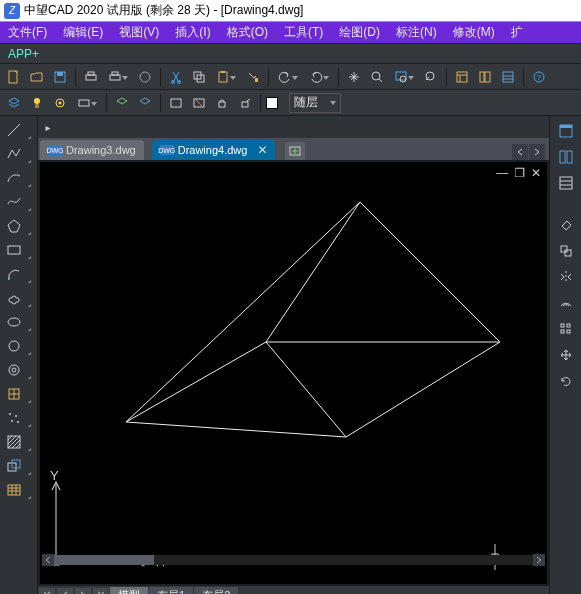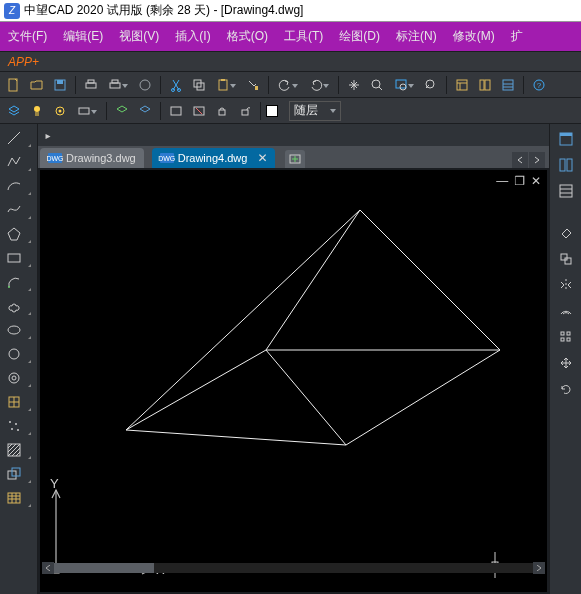--- a/index.html
+++ b/index.html
@@ -1,22 +1,22 @@
 <!DOCTYPE html>
 <html><head>
 <meta charset="utf-8">
 <style>
 * { margin:0; padding:0; box-sizing:border-box; font-family:"Microsoft YaHei","SimSun",sans-serif; -webkit-user-select:none; user-select:none;}
 body { width:581px; height:594px; background:#2b2f33; overflow:hidden; color:#d0d0d0;}
 .titlebar { height:22px; background:#fff; color:#000; display:flex; align-items:center; padding:0 4px; font-size:12px; border-bottom:1px solid #999;}
 .titlebar .logo { width:16px; height:16px; background:#3a6fd8; border-radius:3px; margin-right:4px; display:flex; align-items:center; justify-content:center; color:#fff; font-size:10px; font-style:italic;}
-.menubar { height:30px; background:#a21caf; display:flex; align-items:flex-start; font-size:12px; color:#e6e6e6; border-bottom:1px solid #1b1d20;}
+.menubar { height:22px; background:#6d28d9; display:flex; align-items:flex-start; font-size:12px; color:#e6e6e6; border-bottom:1px solid #1b1d20;}
 .menubar span { padding:0 8px; height:100%; display:flex; align-items:center; cursor:default;}
 .appplus { height:20px; background:#34373c; display:flex; align-items:center; border-bottom:1px solid #1b1d20;}
-.appplus span { padding:0 8px; color:#f97316; font-size:12px;font-style:italic;}
+.appplus span { padding:0 8px; color:#5eead4; font-size:12px;}
 .toolstrip { background:#34373c; display:flex; align-items:center; padding:2px 4px; gap:3px; border-bottom:1px solid #1b1d20; height:26px;}
 .tbtn { width:20px; height:20px; display:flex; align-items:center; justify-content:center; border:1px solid transparent; border-radius:2px;}
 .tbtn.drop { width:28px; justify-content:flex-start; padding-left:3px; position:relative;}
 .tbtn.drop::after { content:""; position:absolute; right:3px; top:8px; border-left:3px solid transparent; border-right:3px solid transparent; border-top:4px solid #9aa0a6;}
 .sep { width:1px; height:18px; background:#1b1d20; margin:0 2px;}
 .glyph { width:14px; height:14px; }
 .layer-combo { height:20px; width:52px; background:#34373c; border:1px solid #555; margin-left:4px; display:flex; align-items:center; padding:0 4px; font-size:12px; color:#e6e6e6; position:relative;}
 .layer-combo::after { content:""; position:absolute; right:4px; top:7px; border-left:3px solid transparent; border-right:3px solid transparent; border-top:4px solid #9aa0a6;}
 .layer-sw { width:12px; height:12px; background:#fff; margin-right:4px; border:1px solid #000;}
 .workarea { display:flex; height:488px;}

